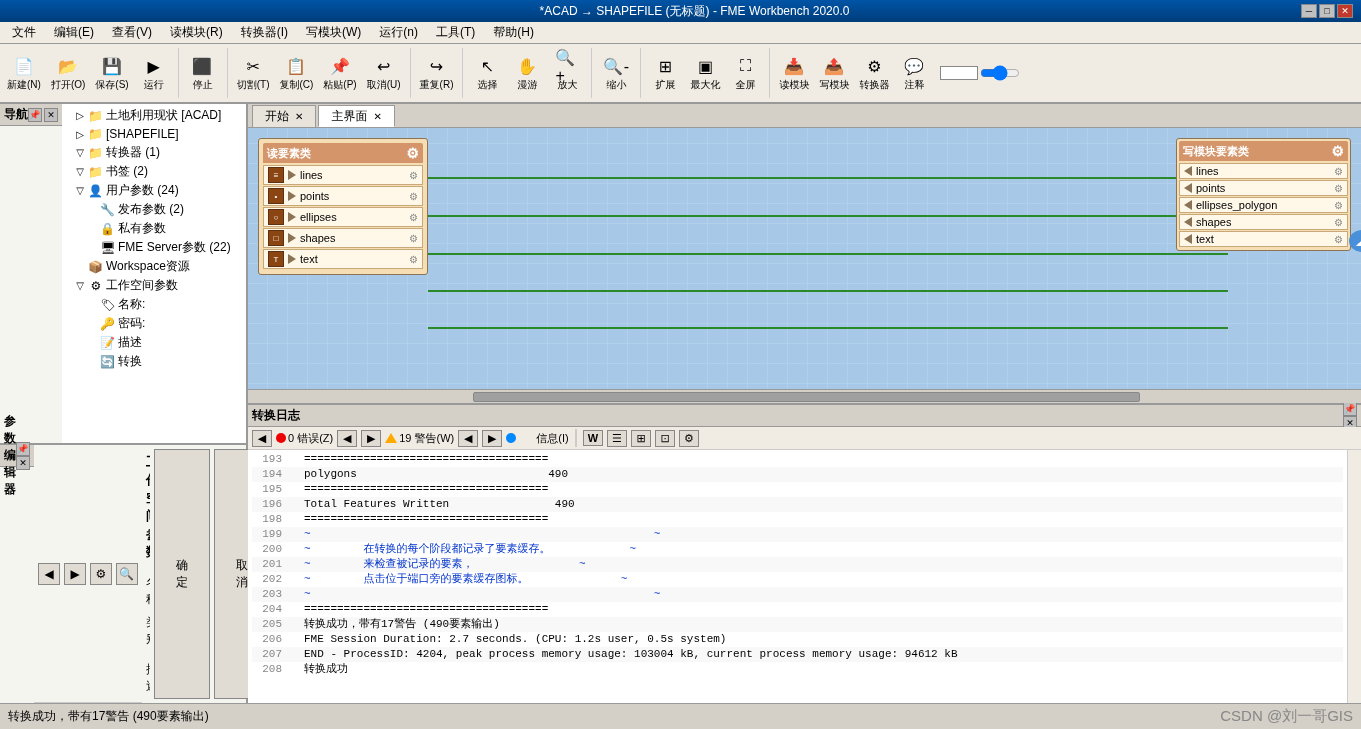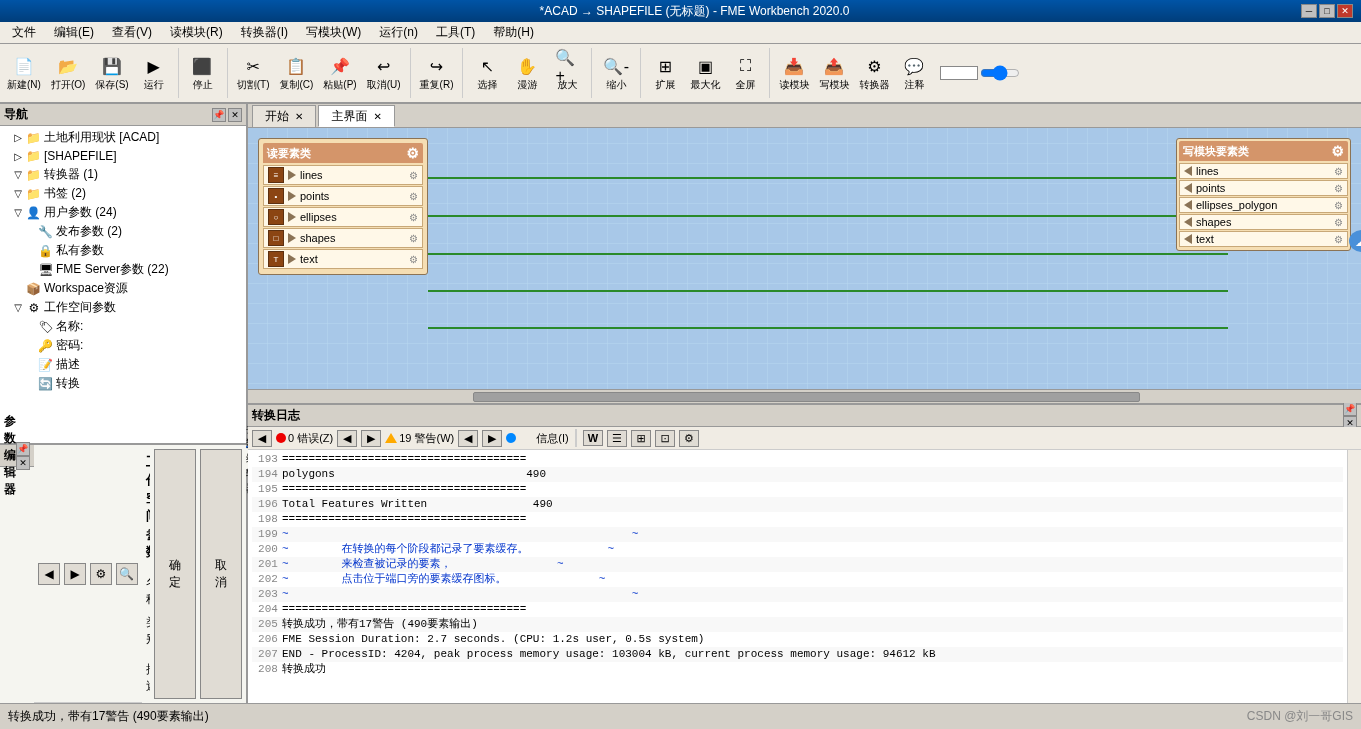--- a/index.html
+++ b/index.html
@@ -23,21 +23,21 @@
     .toolbar-btn .btn-label { font-size: 10px; text-align: center; white-space: nowrap; }
     .toolbar-zoom { display: flex; align-items: center; gap: 2px; padding: 0 4px; }
     .toolbar-zoom input { width: 40px; font-size: 11px; border: 1px solid #888; text-align: center; }
     .zoom-slider { width: 80px; height: 16px; }
 
     
     #main-layout { display: flex; height: calc(729px - 22px - 22px - 60px - 26px); }
 
     
     #left-panel { width: 248px; display: flex; flex-direction: column; background: #f5f5f0; border-right: 2px solid #999; }
-    #nav-panel { flex: 1; overflow: hidden; display: flex; flex-direction: column; }
+    #nav-panel { flex: 1; overflow: hidden; display: flex; }
     #nav-header { background: #d4d0c8; border-bottom: 1px solid #999; height: 22px; display: flex; align-items: center; padding: 0 4px; justify-content: space-between; }
     #nav-header span { font-size: 12px; font-weight: bold; }
     #nav-header .panel-btns { display: flex; gap: 2px; }
     .panel-btn { width: 14px; height: 14px; background: #c0c0c0; border: 1px solid #888; font-size: 9px; display: flex; align-items: center; justify-content: center; cursor: pointer; }
     #nav-tree { flex: 1; overflow-y: auto; padding: 2px 0; background: white; }
     .tree-item { display: flex; align-items: center; padding: 1px 2px; cursor: pointer; white-space: nowrap; font-size: 12px; }
     .tree-item .expand { width: 12px; text-align: center; font-size: 10px; }
     .tree-item .icon { width: 16px; height: 16px; margin: 0 2px; display: flex; align-items: center; justify-content: center; font-size: 12px; }
     .tree-item .label { }
 
@@ -46,21 +46,21 @@
     #param-editor-header { background: #d4d0c8; border-bottom: 1px solid #999; height: 22px; display: flex; align-items: center; padding: 0 4px; justify-content: space-between; }
     #param-editor-header span { font-size: 12px; font-weight: bold; }
     #param-editor-toolbar { display: flex; align-items: center; padding: 2px 4px; gap: 4px; border-bottom: 1px solid #ccc; }
     .pe-btn { width: 22px; height: 22px; background: #e0dcd4; border: 1px solid #888; display: flex; align-items: center; justify-content: center; cursor: pointer; font-size: 12px; }
     #param-editor-body { flex: 1; padding: 4px; overflow-y: auto; }
     #param-editor-title { font-size: 13px; font-weight: bold; padding: 4px 0; border-bottom: 1px solid #ccc; margin-bottom: 8px; }
     .param-row { display: flex; align-items: center; margin-bottom: 6px; font-size: 12px; }
     .param-row label { width: 40px; }
     .param-row input, .param-row select { flex: 1; border: 1px solid #aaa; padding: 1px 2px; font-size: 12px; height: 20px; }
     #param-editor-actions { padding: 4px; display: flex; gap: 4px; justify-content: center; }
-    .action-btn { padding: 3px 14px; background: #e0dcd4; border: 1px solid #888; cursor: pointer; font-size: 12px; }
+    .action-btn { padding: 3px 21px; background: #e0dcd4; border: 1px solid #888; cursor: pointer; font-size: 12px; }
     #param-editor-tabs { height: 24px; display: flex; border-top: 1px solid #999; }
     .pe-tab { flex: 1; display: flex; align-items: center; justify-content: center; background: #d4d0c8; border-right: 1px solid #999; font-size: 11px; cursor: pointer; }
     .pe-tab.active { background: #f5f5f0; border-top: 2px solid #316ac5; }
 
     
     #right-area { flex: 1; display: flex; flex-direction: column; overflow: hidden; }
 
     
     #canvas-tabs { height: 24px; background: #d4d0c8; border-bottom: 1px solid #999; display: flex; align-items: flex-end; padding-left: 4px; }
     .canvas-tab { height: 22px; padding: 0 12px; background: #e8e4dc; border: 1px solid #999; border-bottom: none; display: flex; align-items: center; font-size: 12px; cursor: pointer; margin-right: 2px; }
@@ -93,21 +93,21 @@
     #log-header { background: #d4d0c8; border-bottom: 1px solid #999; height: 22px; display: flex; align-items: center; padding: 0 4px; justify-content: space-between; }
     #log-header span { font-size: 12px; font-weight: bold; }
     #log-toolbar { display: flex; align-items: center; padding: 2px 4px; gap: 4px; border-bottom: 1px solid #ccc; background: #f0ece4; }
     .log-nav-btn { padding: 1px 4px; background: #e0dcd4; border: 1px solid #888; cursor: pointer; font-size: 11px; min-width: 20px; text-align: center; }
     .error-dot { width: 10px; height: 10px; background: #e00; border-radius: 50%; display: inline-block; }
     .warn-triangle { width: 0; height: 0; border-left: 6px solid transparent; border-right: 6px solid transparent; border-bottom: 10px solid #fa0; display: inline-block; }
     .info-circle { width: 10px; height: 10px; background: #08f; border-radius: 50%; display: inline-block; }
     #log-content { flex: 1; overflow-y: auto; font-family: 'Courier New', monospace; font-size: 11px; padding: 2px 4px; background: white; }
     .log-line { white-space: pre; padding: 0 2px; line-height: 15px; }
     .log-line:nth-child(even) { background: #f8f8f8; }
-    .log-line .lnum { color: #888; display: inline-block; width: 28px; text-align: center; margin-right: 0; }
+    .log-line .lnum { color: #888; display: inline-block; width: 28px; text-align: right; margin-right: 22px; }
     .log-line.blue-text { color: #0033cc; }
     #log-scrollbar { position: relative; width: 14px; background: #f0ece4; border-left: 1px solid #ccc; }
 
     
     #status-bar { height: 26px; background: #d4d0c8; border-top: 1px solid #999; display: flex; align-items: center; padding: 0 8px; font-size: 12px; justify-content: space-between; }
 
     
     .h-scrollbar { height: 14px; background: #d4d0c8; border-top: 1px solid #999; display: flex; align-items: center; }
     .h-scrollbar-thumb { height: 10px; background: #a0a0a0; border: 1px solid #888; border-radius: 2px; margin: 0 2px; }
 
@@ -520,14 +520,14 @@
             </div>
           <div id="log-scrollbar"></div>
         </div>
       </div>
     </div>
   </div>
 </div>
 
 <div id="status-bar">
   <span>转换成功，带有17警告 (490要素输出)</span>
-  <span style="color:#888;font-size:12px;">CSDN @刘一哥GIS</span>
+  <span style="color:#888;font-size:15px;">CSDN @刘一哥GIS</span>
 </div>
 
 </body></html>

